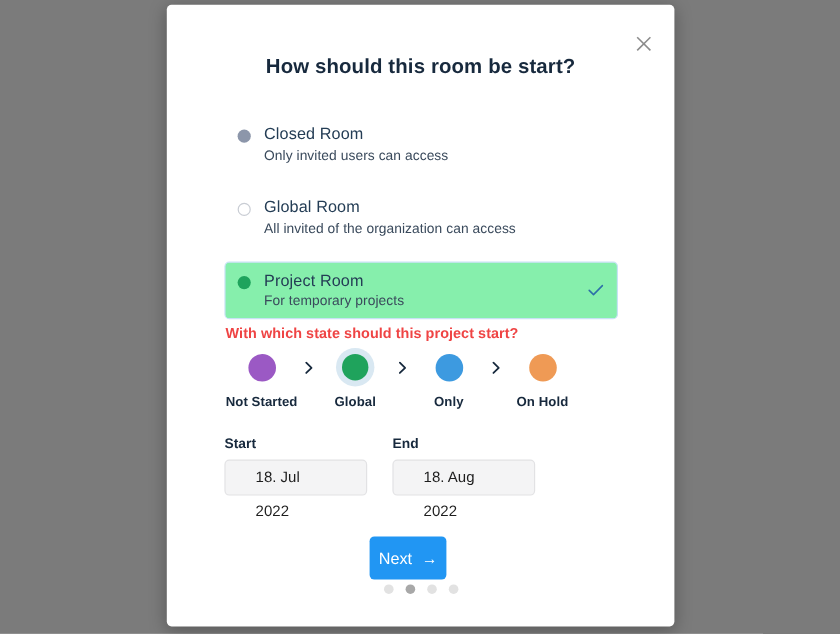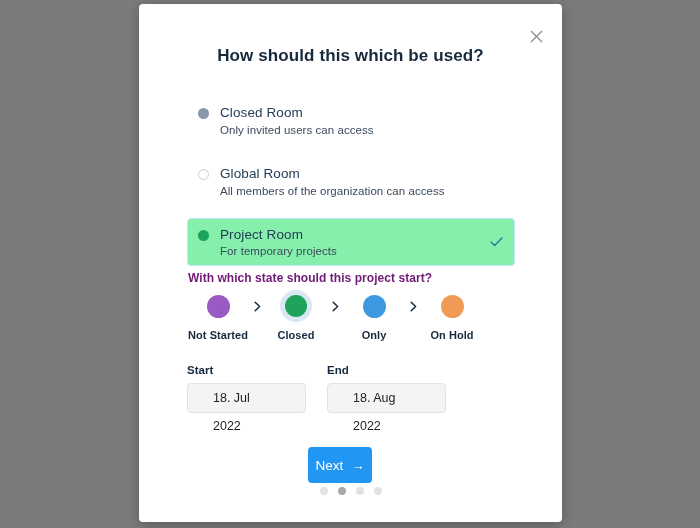--- a/index.html
+++ b/index.html
@@ -120,21 +120,21 @@
   }
   .opt-check svg { display: block; }
 
   
   .state-question {
     position: absolute;
     left: 49px;
     top: 267px;
     font-size: 12px;
     font-weight: bold;
-    color: #701a75;
+    color: #ef4444;
     letter-spacing: 0.05px;
   }
 
   .states {
     position: absolute;
     left: 45px;
     top: 286px;
     width: 332px;
     display: flex;
     align-items: flex-start;
@@ -268,37 +268,37 @@
 
 <div class="modal">
 
   <div class="close-btn">
     <svg width="15" height="15" viewBox="0 0 15 15" fill="none" stroke="currentColor" stroke-width="1.3">
       <line x1="2" y1="2" x2="13" y2="13"></line>
       <line x1="13" y1="2" x2="2" y2="13"></line>
     </svg>
   </div>
 
-  <div class="title">How should this which be used?</div>
+  <div class="title">How should this room be start?</div>
 
   <div class="options">
 
     <div class="option">
       <span class="bullet closed"></span>
       <span class="opt-text">
         <span class="opt-label">Closed Room</span>
         <div class="opt-desc">Only invited users can access</div>
       </span>
     </div>
 
     <div class="option">
       <span class="bullet global"></span>
       <span class="opt-text">
         <span class="opt-label">Global Room</span>
-        <div class="opt-desc">All members of the organization can access</div>
+        <div class="opt-desc">All invited of the organization can access</div>
       </span>
     </div>
 
     <div class="option selected">
       <span class="bullet project"></span>
       <span class="opt-text">
         <span class="opt-label">Project Room</span>
         <div class="opt-desc">For temporary projects</div>
       </span>
       <span class="opt-check">
@@ -324,21 +324,21 @@
     <div class="state-sep">
       <svg width="7" height="11" viewBox="0 0 7 11" fill="none" stroke="currentColor" stroke-width="1.5" stroke-linecap="round" stroke-linejoin="round">
         <polyline points="1.2,1.2 5.6,5.5 1.2,9.8"></polyline>
       </svg>
     </div>
 
     <div class="state active">
       <span class="state-dot-wrap">
         <span class="state-dot" style="background:#1fa35c"></span>
       </span>
-      <span class="state-label">Closed</span>
+      <span class="state-label">Global</span>
     </div>
 
     <div class="state-sep">
       <svg width="7" height="11" viewBox="0 0 7 11" fill="none" stroke="currentColor" stroke-width="1.5" stroke-linecap="round" stroke-linejoin="round">
         <polyline points="1.2,1.2 5.6,5.5 1.2,9.8"></polyline>
       </svg>
     </div>
 
     <div class="state">
       <span class="state-dot-wrap">

